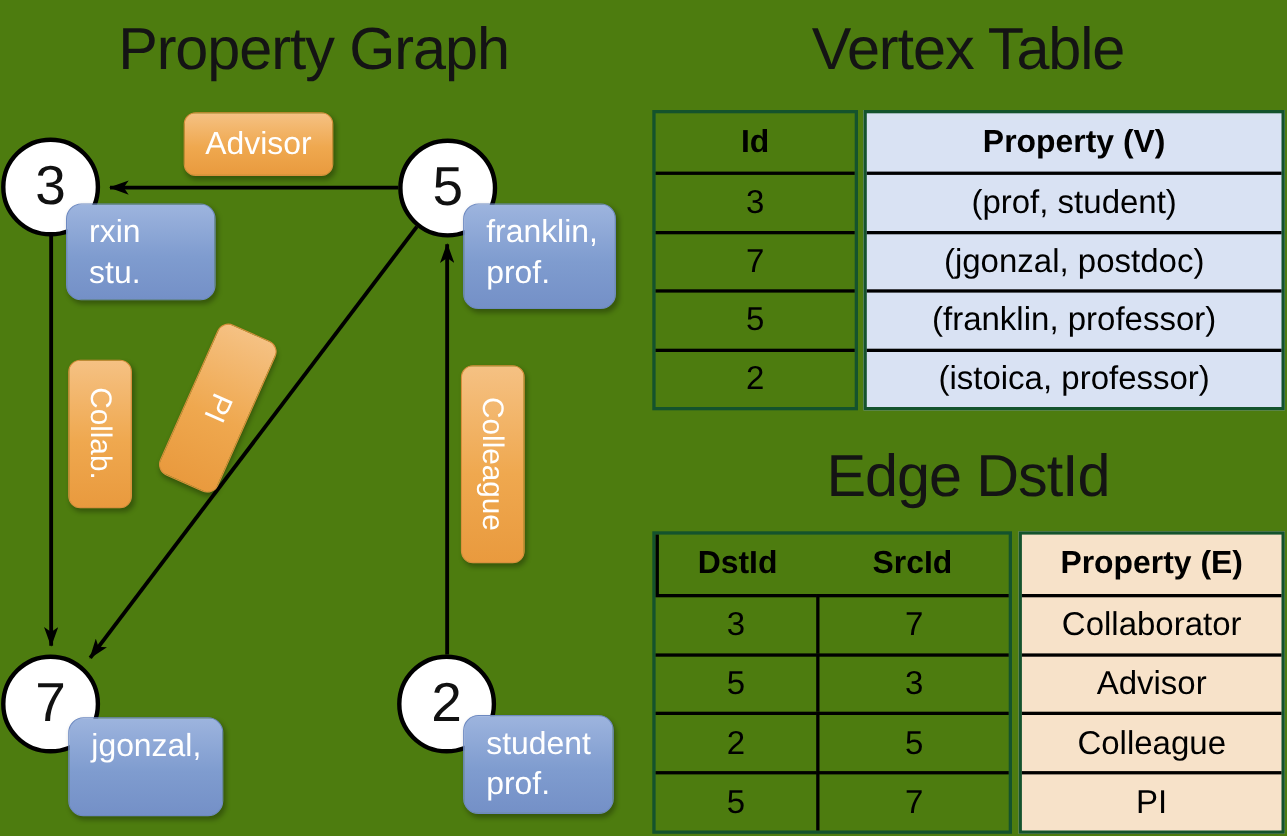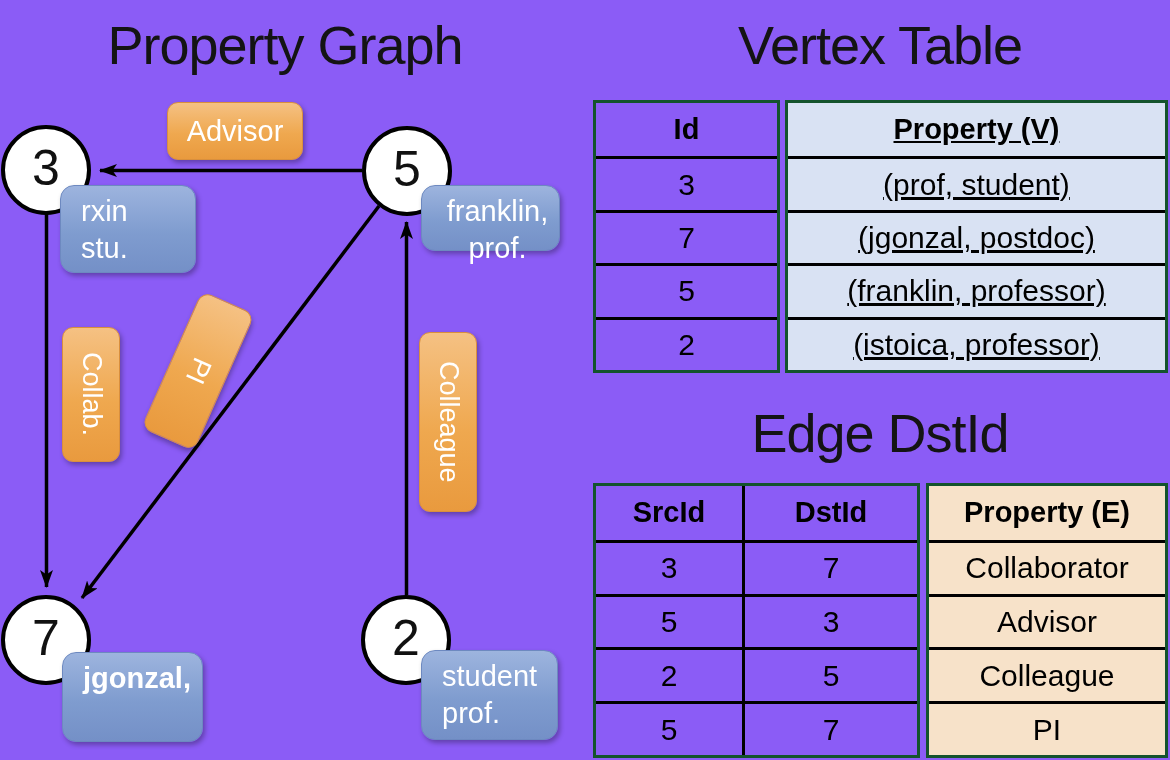--- a/index.html
+++ b/index.html
@@ -1,18 +1,18 @@
 <!DOCTYPE html>
 <html><head>
 <meta charset="utf-8">
 <style>
   html,body{margin:0;padding:0;background:#fff;}
   #stage{
     position:relative;width:1170px;height:760px;overflow:hidden;
-    font-family:"Liberation Sans",sans-serif;background:#8b5cf6;color:#000;
+    font-family:"Liberation Sans",sans-serif;background:#4d7c0f;color:#000;
   }
   .title{
     position:absolute;text-align:center;font-size:54px;font-weight:400;
     color:#141414;letter-spacing:-1px;white-space:nowrap;
   }
   
   .vcircle{
     position:absolute;width:90px;height:90px;border-radius:50%;
     background:#fff;border:4.5px solid #000;box-sizing:border-box;
     display:flex;align-items:center;justify-content:center;z-index:2;
@@ -85,51 +85,51 @@
 
   <div class="elabel" style="left:167px;top:102px;width:136px;height:58px;">Advisor</div>
   <div class="elabel vert" style="left:62px;top:327px;width:58px;height:135px;">Collab.</div>
   <div class="elabel vert" style="left:169px;top:296px;width:58px;height:150px;transform:rotate(24deg);">PI</div>
   <div class="elabel vert" style="left:419px;top:332px;width:58px;height:180px;">Colleague</div>
 
   <div class="vbox" style="left:60px;top:185px;width:136px;height:88px;">
     <div>rxin</div>
     <div>stu.</div>
   </div>
-  <div class="vbox" style="left:421px;top:185px;width:139px;height:66px;text-align:center;">
+  <div class="vbox" style="left:421px;top:185px;width:139px;height:96px;">
     <div>franklin,</div>
     <div>prof.</div>
   </div>
-  <div class="vbox" style="left:62px;top:652px;width:141px;height:90px;font-weight:bold;">
+  <div class="vbox" style="left:62px;top:652px;width:141px;height:90px;">
     <div>jgonzal,</div>
   </div>
   <div class="vbox" style="left:421px;top:650px;width:137px;height:90px;">
     <div>student</div>
     <div>prof.</div>
   </div>
 
   <div class="tbl" style="left:593px;top:100px;width:187px;height:273px;grid-template-rows:repeat(5,1fr);">
     <div class="cell hdr r0">Id</div>
     <div class="cell">3</div>
     <div class="cell">7</div>
     <div class="cell">5</div>
     <div class="cell">2</div>
   </div>
 
-  <div class="tbl bluefill" style="left:785px;top:100px;width:383px;height:273px;grid-template-rows:repeat(5,1fr);text-decoration:underline;">
+  <div class="tbl bluefill" style="left:785px;top:100px;width:383px;height:273px;grid-template-rows:repeat(5,1fr);">
     <div class="cell hdr r0">Property (V)</div>
     <div class="cell">(prof, student)</div>
     <div class="cell">(jgonzal, postdoc)</div>
     <div class="cell">(franklin, professor)</div>
     <div class="cell">(istoica, professor)</div>
   </div>
 
   <div class="tbl" style="left:593px;top:483px;width:327px;height:275px;grid-template-rows:repeat(5,1fr);grid-template-columns:146px 1fr;">
+    <div class="cell hdr r0 c1">DstId</div>
     <div class="cell hdr r0">SrcId</div>
-    <div class="cell hdr r0 c1">DstId</div>
     <div class="cell">3</div>
     <div class="cell c1">7</div>
     <div class="cell">5</div>
     <div class="cell c1">3</div>
     <div class="cell">2</div>
     <div class="cell c1">5</div>
     <div class="cell">5</div>
     <div class="cell c1">7</div>
   </div>
 

